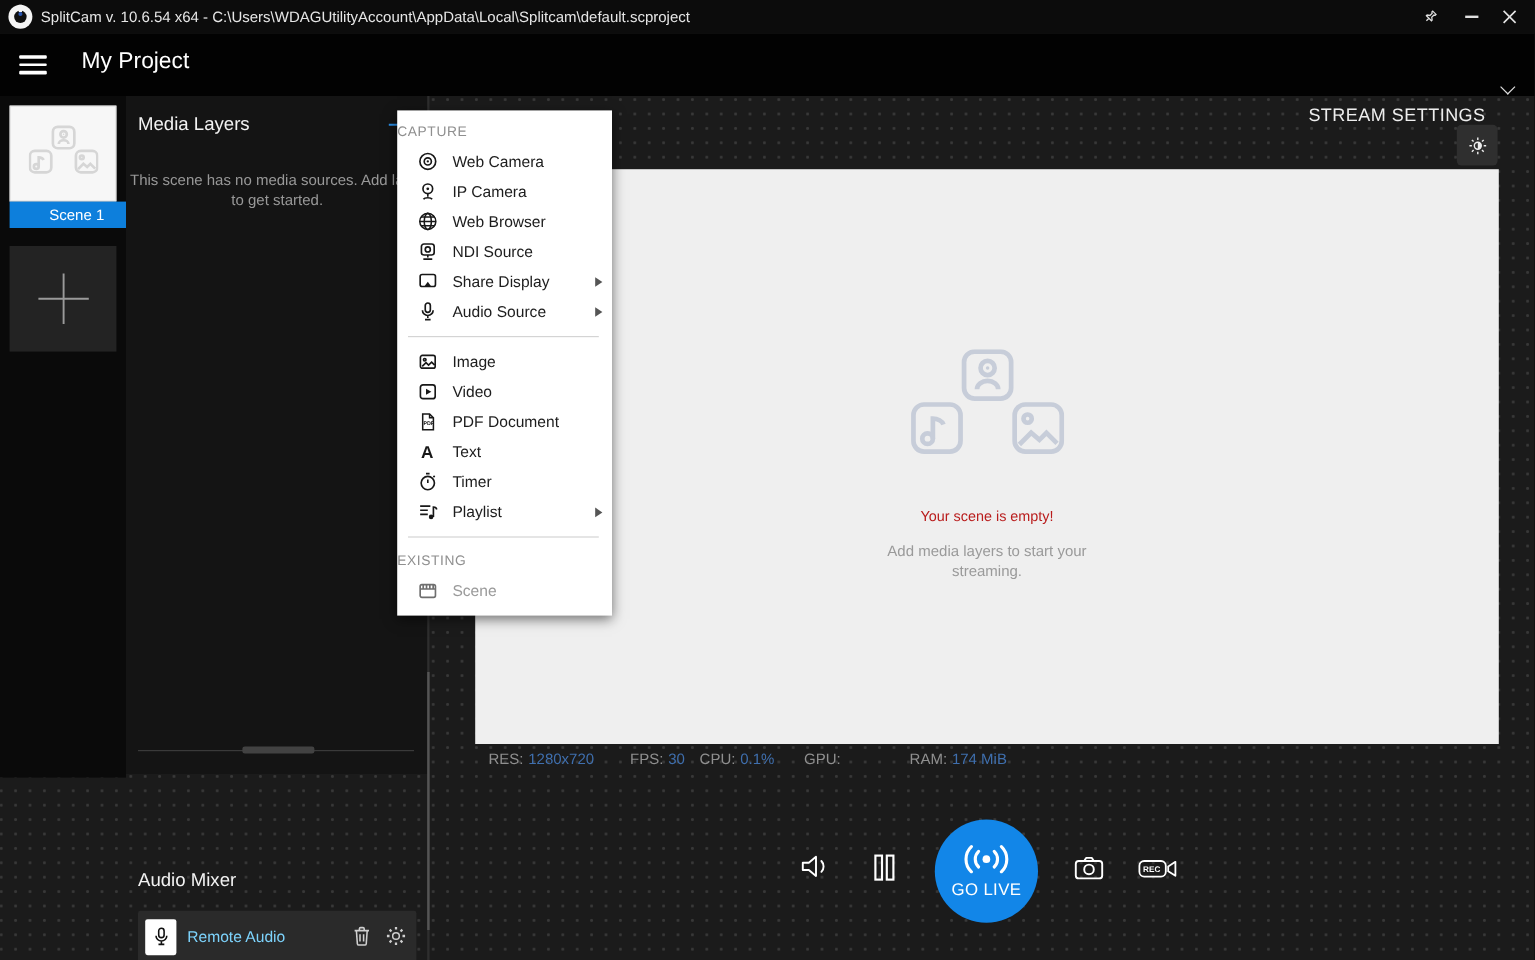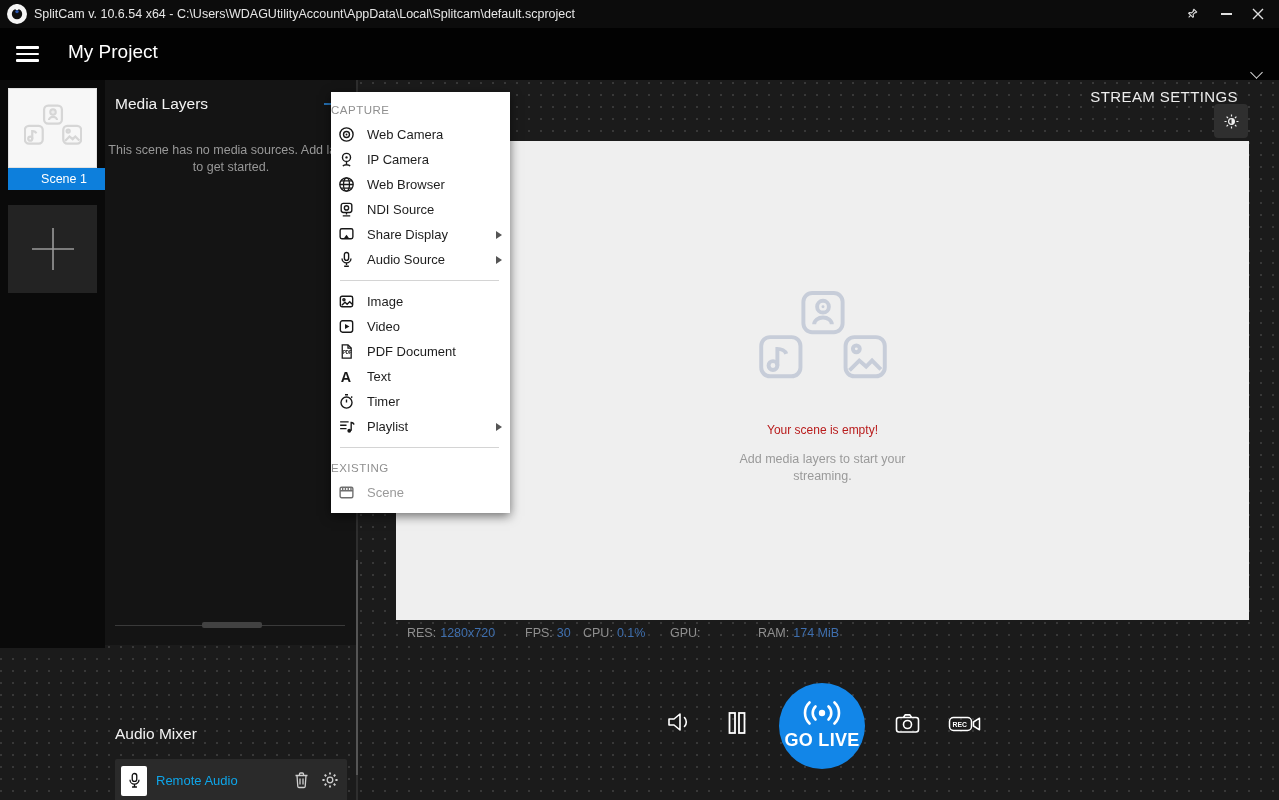--- a/index.html
+++ b/index.html
@@ -43,21 +43,21 @@
   .mp-empty { position:absolute; left:2px; top:62px; width:248px; text-align:center; font-size:12.5px; line-height:17px; color:#989898; }
   .mp-divider { position:absolute; left:10px; top:545px; width:230px; height:1px; background:#3a3a3a; }
   .mp-handle { position:absolute; left:97px; top:542px; width:60px; height:6px; background:#424242; border-radius:2px; cursor:row-resize; }
   .panel-scrollbar { position:absolute; left:356px; top:0; width:2px; height:720px; background:#2e2e2e; }
   .panel-scrollbar .thumb { position:absolute; left:0; top:480px; width:2px; height:215px; background:#555; }
 
   
   .am-title { position:absolute; left:115px; top:645px; font-size:15.5px; color:#f2f2f2; font-weight:500; }
   .mixer-card { position:absolute; left:115px; top:679px; width:232px; height:79px; background:#2a2a2a; border-radius:2px; }
   .mixer-mic { position:absolute; left:6px; top:7px; width:26px; height:30px; background:#fff; border-radius:2px; display:flex; align-items:center; justify-content:center; }
-  .mixer-name { position:absolute; left:41px; top:14px; font-size:13px; color:#0ea5e9; }
+  .mixer-name { position:absolute; left:41px; top:14px; font-size:13px; color:#7dd3fc; }
   .mixer-trash { position:absolute; left:178px; top:12px; width:20px; height:20px; color:#cfcfcf; cursor:pointer; }
   .mixer-gear { position:absolute; left:206px; top:12px; width:20px; height:20px; color:#cfcfcf; cursor:pointer; }
 
   
   .sun-btn { position:absolute; left:1214px; top:24px; width:34px; height:34px; background:#2f2f2f; border-radius:4px; color:#eee; display:flex; align-items:center; justify-content:center; cursor:pointer; }
   .preview { position:absolute; left:396px; top:61px; width:853px; height:479px; background:#efefef; display:flex; flex-direction:column; align-items:center; }
   .pv-cluster { margin-top:150px; }
   .pv-title { margin-top:30px; font-size:12px; color:#b91c1c; }
   .pv-sub { margin-top:14px; width:175px; text-align:center; font-size:12.5px; line-height:17px; color:#9a9a9a; }
 
@@ -66,26 +66,26 @@
   .stat { position:absolute; top:3px; white-space:nowrap; }
   .stat .lb { color:#8f8f8f; } .stat .vl { color:#3f6fae; margin-left:4px; }
 
   
   .ctl { position:absolute; color:#fff; cursor:pointer; }
   .ctl-volume { left:666px; top:630px; }
   .ctl-pause  { left:726px; top:631px; }
   .ctl-camera { left:894px; top:631px; }
   .ctl-rec    { left:948px; top:633px; }
   .go-live { position:absolute; left:779px; top:603px; width:86px; height:86px; border-radius:50%; background:#1286e8; color:#fff; display:flex; flex-direction:column; align-items:center; justify-content:center; cursor:pointer; }
-  .go-live .gl-label { font-size:18px; font-weight:700; margin-top:5px; letter-spacing:.3px; }
+  .go-live .gl-label { font-size:14px; font-weight:400; margin-top:5px; letter-spacing:.3px; }
 
   
   .add-menu { position:absolute; left:331px; top:12px; width:179px; background:#fff; z-index:50; box-shadow:0 3px 10px rgba(0,0,0,.55); padding:6px 0 8px 0; }
   .menu-section-title { height:24px; line-height:24px; font-size:11.5px; color:#8f8f8f; letter-spacing:.5px; }
-  .mi { position:relative; height:25px; display:flex; align-items:center; padding-left:7px; cursor:pointer; }
+  .mi { position:relative; height:25px; display:flex; align-items:center; padding-left:17px; cursor:pointer; }
   .mi-ic { width:17px; height:17px; display:flex; align-items:center; justify-content:center; color:#181818; }
   .mi-lb { margin-left:12px; font-size:13px; color:#1d1d1d; }
   .mi-arrow { position:absolute; right:8px; top:50%; margin-top:-4px; width:0; height:0; border-left:6px solid #555; border-top:4px solid transparent; border-bottom:4px solid transparent; }
   .mi.disabled .mi-lb { color:#9a9a9a; } .mi.disabled .mi-ic { color:#6f6f6f; }
   .menu-divider { height:1px; background:#d4d4d4; margin:8px 11px 8px 9px; }
 
   svg { display:block; }
 </style>
 </head>
 <body>

